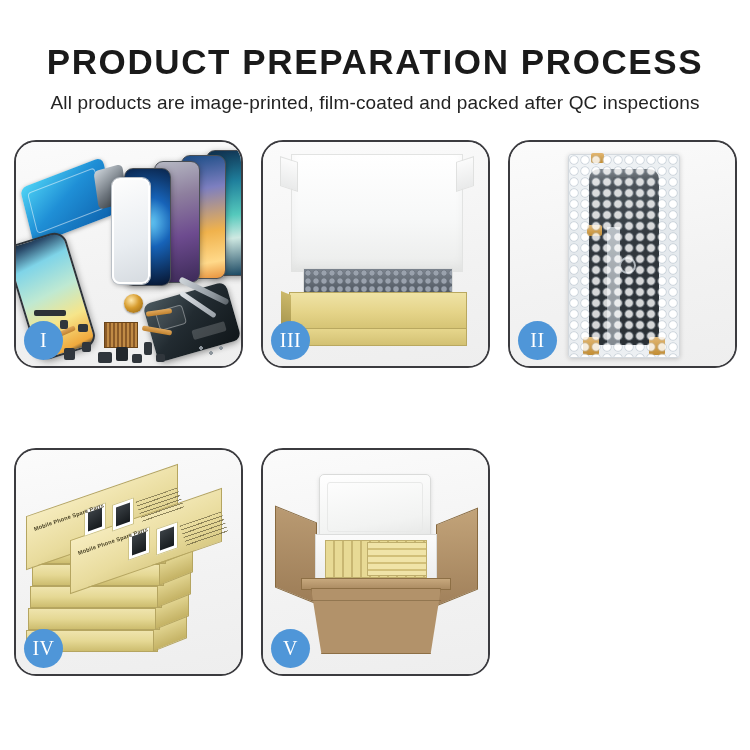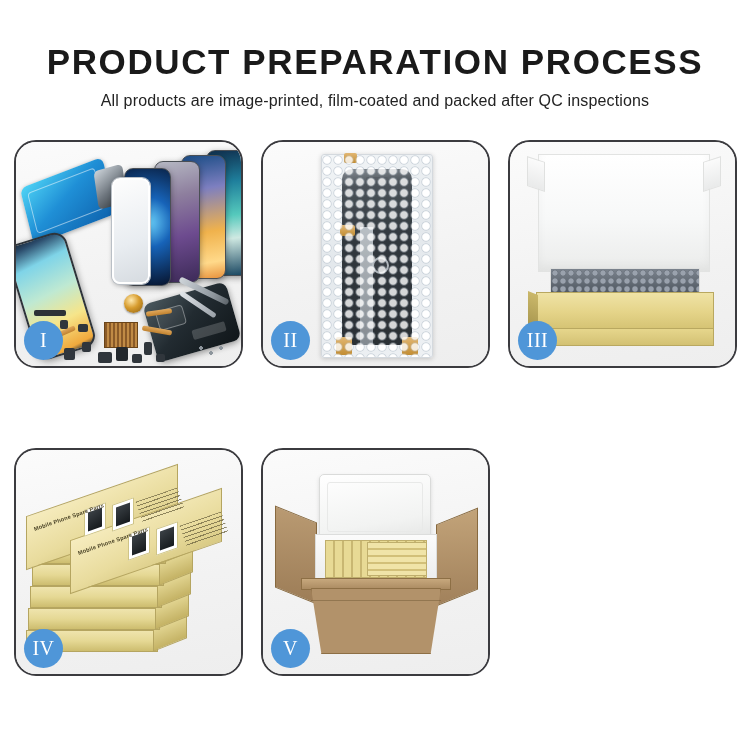--- a/index.html
+++ b/index.html
@@ -23,21 +23,21 @@
     font-size: 35px;
     font-weight: 700;
     letter-spacing: 1.6px;
     color: #1a1a1a;
     margin-top: 44px;
     line-height: 1.05;
     white-space: nowrap;
   }
   .subtitle {
     text-align: center;
-    font-size: 16px;
+    font-size: 19px;
     font-weight: 400;
     color: #232323;
     margin-top: 11px;
     letter-spacing: 0.15px;
     white-space: nowrap;
   }
 
   
   .grid {
     position: absolute;
@@ -516,43 +516,43 @@
         <div class="p1-sm p1-s10"></div>
         <div class="p1-tool"></div>
         <div class="p1-tool2"></div>
         <div class="p1-dots"></div>
       </div>
       <div class="badge">I</div>
     </div>
 
     <div class="panel">
       <div class="panel-stage">
+        <div class="p3-lid"></div>
+        <div class="p3-inner"></div>
+        <div class="p3-box"></div>
+        <div class="p3-boxfront"></div>
+      </div>
+      <div class="badge">III</div>
+    </div>
+
+    <div class="panel">
+      <div class="panel-stage">
         <div class="p2-bag">
           <div class="p2-part">
             <div class="p2-strip"></div>
             <div class="p2-cam"></div>
           </div>
           <div class="p2-tab p2-t1"></div>
           <div class="p2-tab p2-t2"></div>
           <div class="p2-tab p2-t3"></div>
           <div class="p2-tab p2-t4"></div>
           <div class="p2-overlay"></div>
         </div>
       </div>
       <div class="badge">II</div>
-    </div>
-
-    <div class="panel">
-      <div class="panel-stage">
-        <div class="p3-lid"></div>
-        <div class="p3-inner"></div>
-        <div class="p3-box"></div>
-        <div class="p3-boxfront"></div>
-      </div>
-      <div class="badge">III</div>
     </div>
 
     <div class="panel">
       <div class="panel-stage">
         <div class="p4-stack">
           <div class="p4-box p4-b1"></div>
           <div class="p4-box p4-b2"></div>
           <div class="p4-box p4-b3"></div>
           <div class="p4-box p4-b4"></div>
           <div class="p4-box p4-b5"></div>

